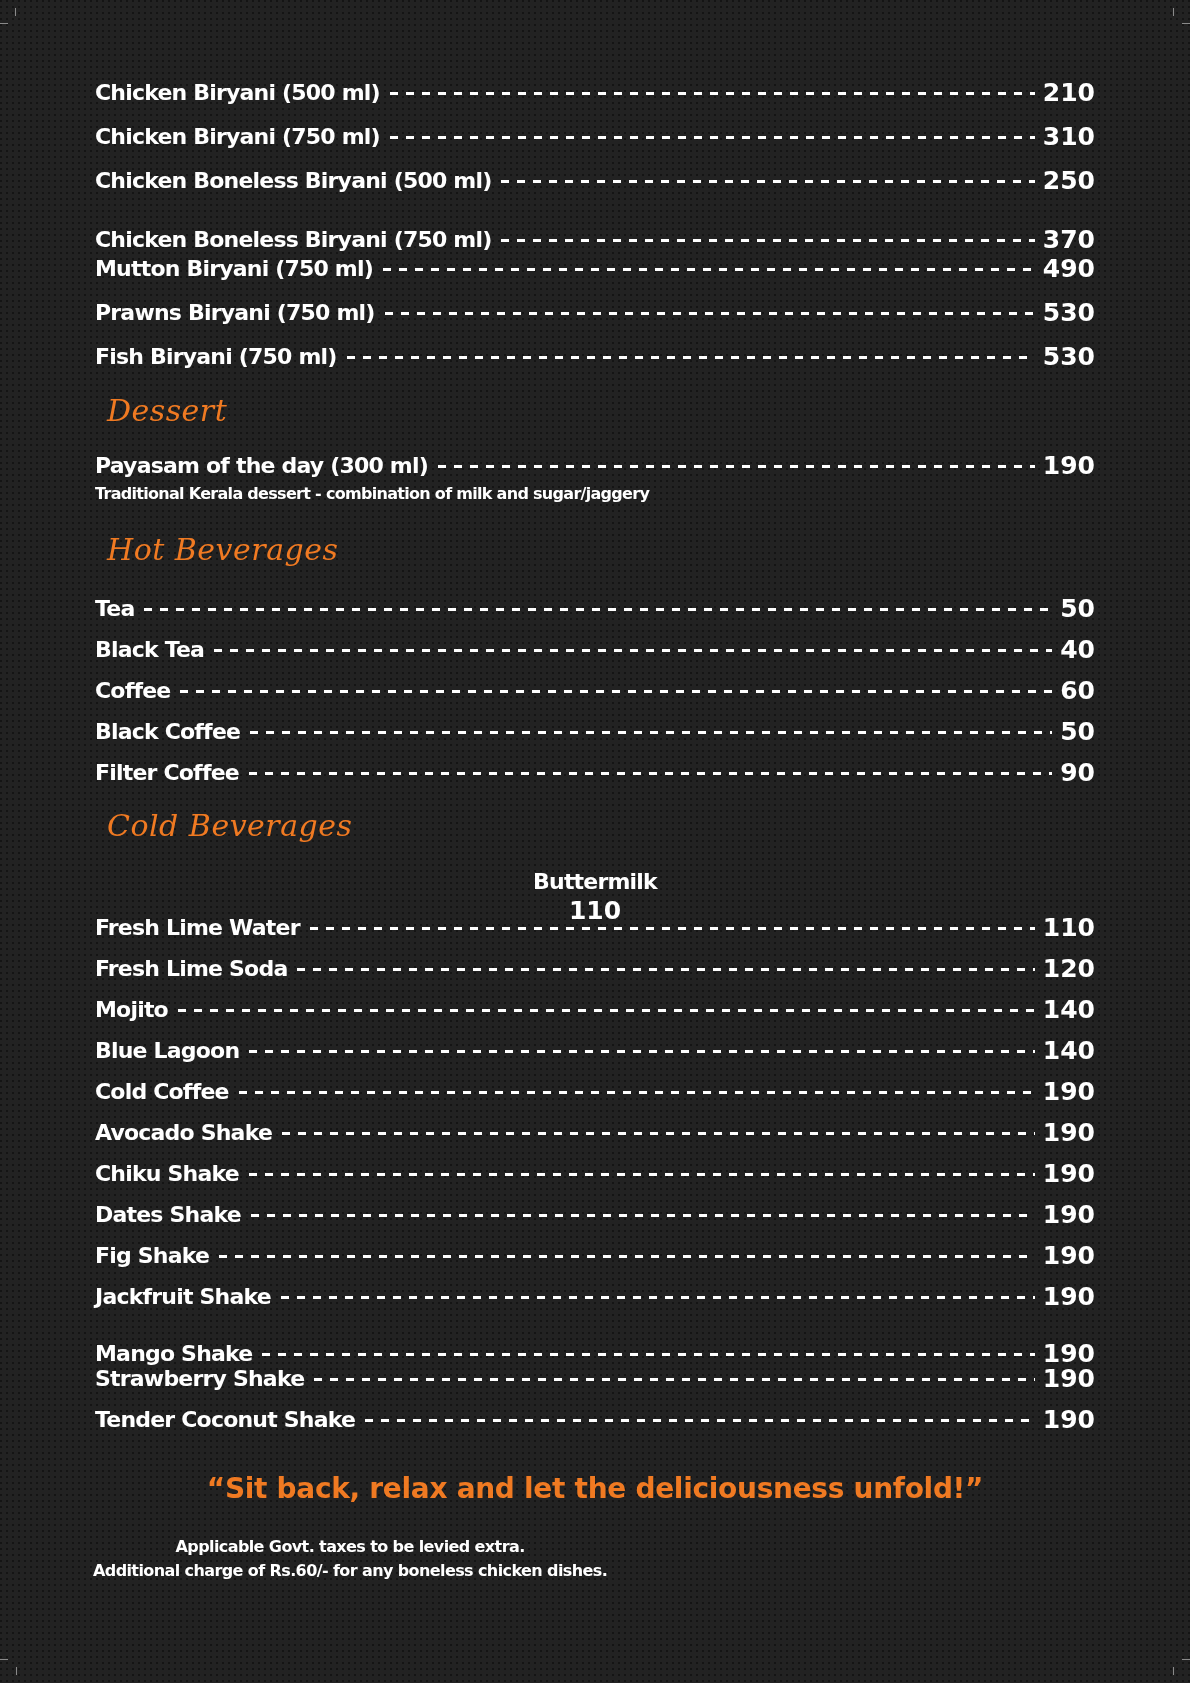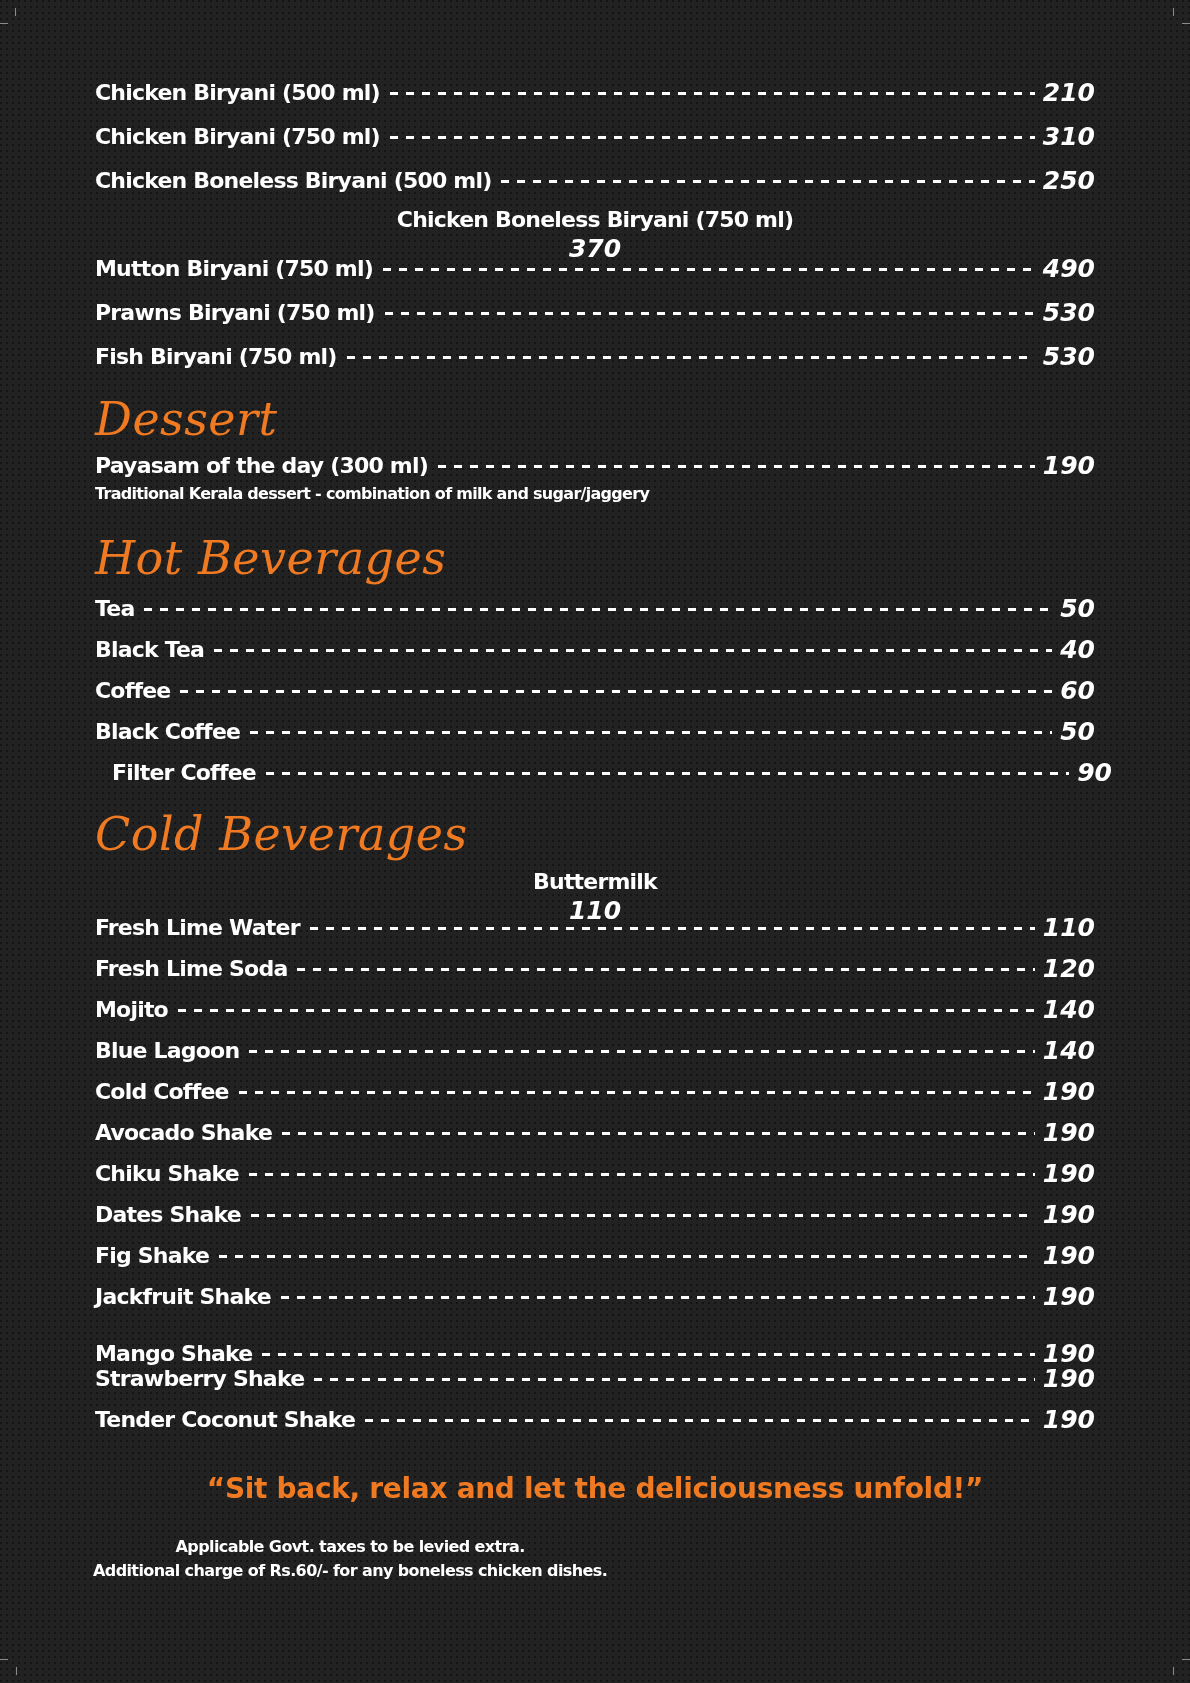--- a/index.html
+++ b/index.html
@@ -21,27 +21,27 @@
     font-size: 22px; letter-spacing: -0.8px;
   }
   .row .name { white-space: nowrap; flex: none; }
   .row .leader {
     flex: 1 1 auto; height: 3px; margin: 0 8px 0 10px;
     background-image: linear-gradient(to right, #ffffff 0 8px, transparent 8px 16px);
     background-size: 16px 3px; background-repeat: repeat-x;
     align-self: center; margin-top: 2px;
   }
   .row .price {
-    flex: none; font-style: italic; font-family: "DejaVu Sans", sans-serif;
+    flex: none; font-family: "DejaVu Sans", sans-serif;
     font-weight: bold; font-size: 25px; letter-spacing: 0px; text-align: right;
   }
   .heading {
-    position: absolute; left: 0;
+    position: absolute; left: 12px;
     font-family: "DejaVu Serif", serif; font-style: italic;
-    color: #f07a22; font-size: 46px; line-height: 1; letter-spacing: 0.5px;
+    color: #f07a22; font-size: 30px; line-height: 1; letter-spacing: 0.5px;
   }
   .desc {
     position: absolute; left: 0; font-weight: bold; font-size: 16px;
     letter-spacing: -0.7px;
   }
   .quote {
     position: absolute; left: 0; width: 1000px; text-align: center;
     color: #f07a22; font-weight: bold; font-size: 28px; letter-spacing: -0.3px;
   }
   .notes {
@@ -72,21 +72,21 @@
     <div class="row" style="top:119px;">
       <span class="name">Chicken Biryani (750 ml)</span>
       <span class="leader"></span>
       <span class="price">310</span>
     </div>
     <div class="row" style="top:163px;">
       <span class="name">Chicken Boneless Biryani (500 ml)</span>
       <span class="leader"></span>
       <span class="price">250</span>
     </div>
-    <div class="row" style="top:207px;flex-direction:column;">
+    <div class="row" style="top:222px;">
       <span class="name">Chicken Boneless Biryani (750 ml)</span>
       <span class="leader"></span>
       <span class="price">370</span>
     </div>
     <div class="row" style="top:251px;">
       <span class="name">Mutton Biryani (750 ml)</span>
       <span class="leader"></span>
       <span class="price">490</span>
     </div>
     <div class="row" style="top:295px;">
@@ -126,21 +126,21 @@
     <div class="row" style="top:673px;">
       <span class="name">Coffee</span>
       <span class="leader"></span>
       <span class="price">60</span>
     </div>
     <div class="row" style="top:714px;">
       <span class="name">Black Coffee</span>
       <span class="leader"></span>
       <span class="price">50</span>
     </div>
-    <div class="row" style="top:755px;margin-left:17px;">
+    <div class="row" style="top:755px;">
       <span class="name">Filter Coffee</span>
       <span class="leader"></span>
       <span class="price">90</span>
     </div>
   </div>
 
   <div>
     <div class="heading" style="top:811px;">Cold Beverages</div>
     <div class="row" style="top:869px;flex-direction:column;">
       <span class="name">Buttermilk</span>

